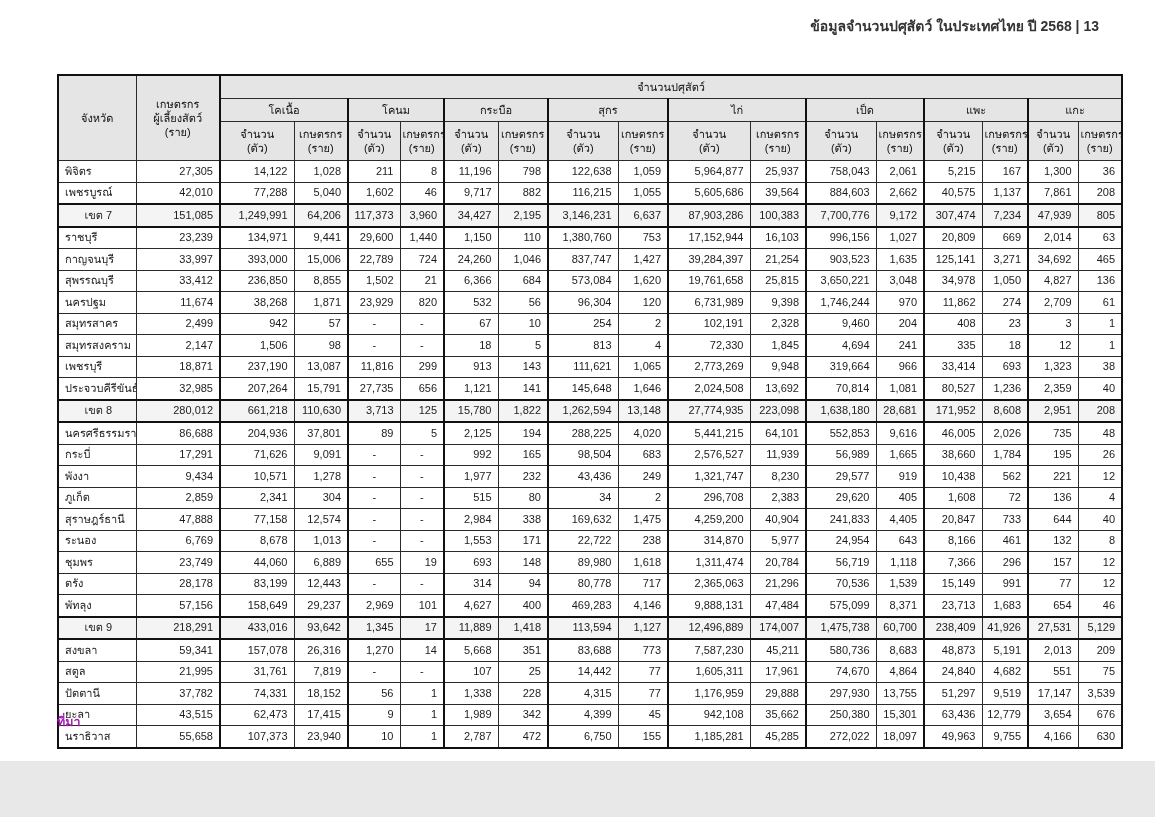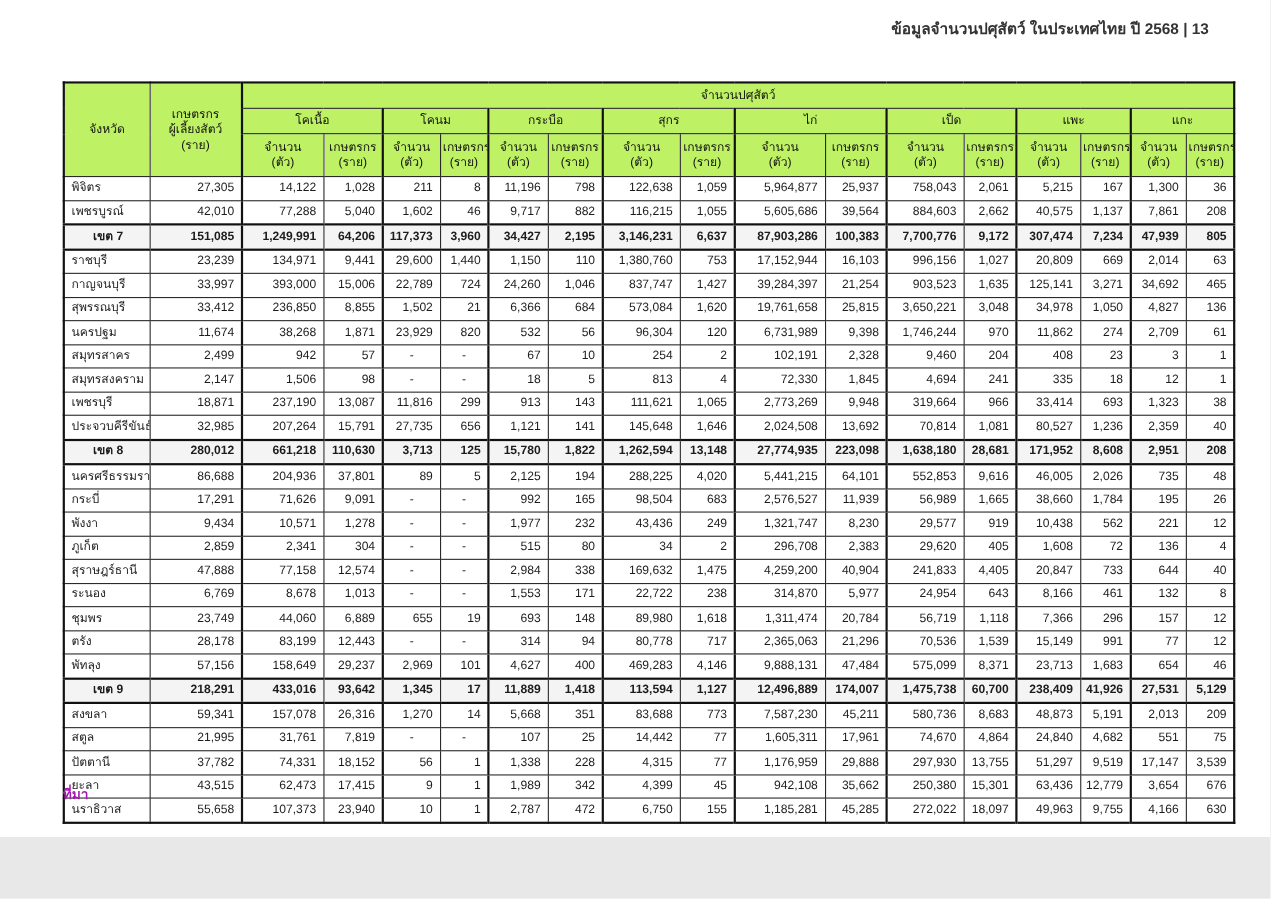--- a/index.html
+++ b/index.html
@@ -20,34 +20,34 @@
     position:absolute;top:74px;left:57px;width:1044px;
     border-collapse:collapse;table-layout:fixed;
     border:2px solid #111;
   }
   th,td{
     border:1px solid #2a2a2a;
     font-size:11px;line-height:1.15;
     padding:1px 4px;overflow:hidden;white-space:nowrap;
   }
   thead th{
-    background:#bef264;font-weight:normal;text-align:center;
+    background:#e5e5e5;font-weight:normal;text-align:center;
     color:#111;
   }
   thead th.group-top{height:20px;}
   thead th.animal{height:20px;}
   thead th.sub{height:34px;padding:2px 2px;}
   thead th.sub span{display:block;line-height:1.3;}
   thead th.side span{display:block;line-height:1.3;}
   tbody td{height:18.5px;background:#fff;}
   td.prov{text-align:left;padding-left:6px;}
   td.num{text-align:right;padding-right:6px;}
   td.dash{text-align:center;}
   tr.zone td{
-    font-weight:bold;background:#f4f4f4;
+    font-weight:normal;background:#f4f4f4;
     border-top:2px solid #111;border-bottom:2px solid #111;
   }
   tr.zone td.prov{text-align:center;}
   .grp{border-left:2px solid #111 !important;}
   .footer{position:absolute;top:712px;left:57px;font-size:12.5px;color:#a21caf;}
   .frow{display:flex;margin-bottom:11px;}
   .flabel{width:90px;font-weight:bold;flex:0 0 90px;}
 </style>
 </head>
 <body>

